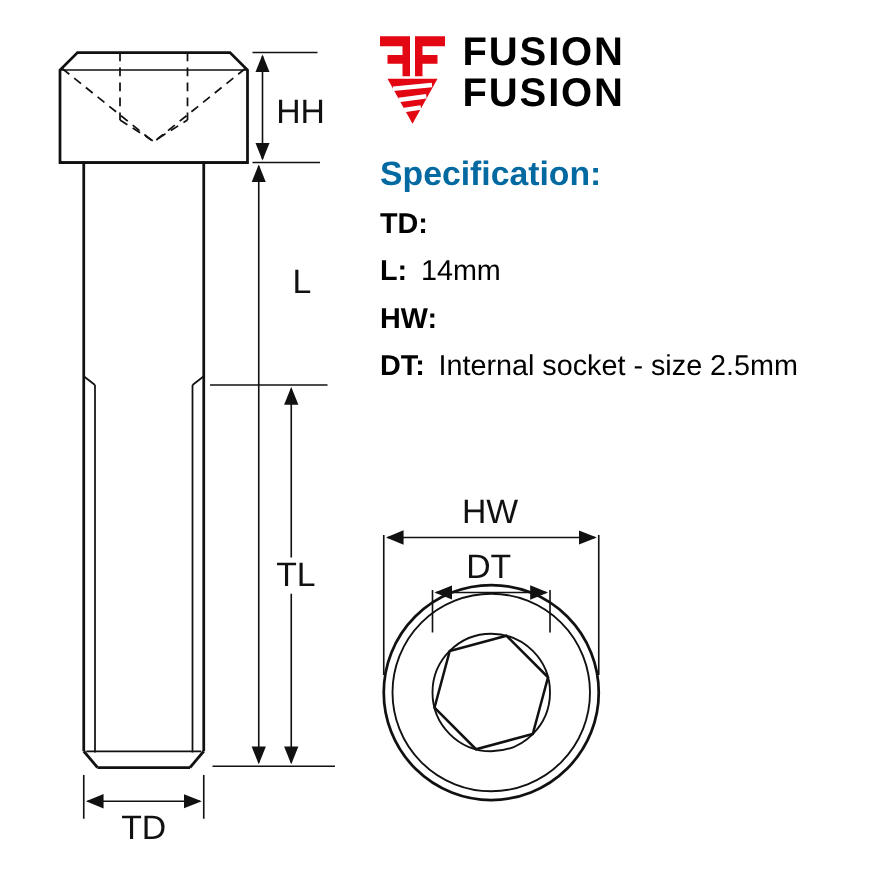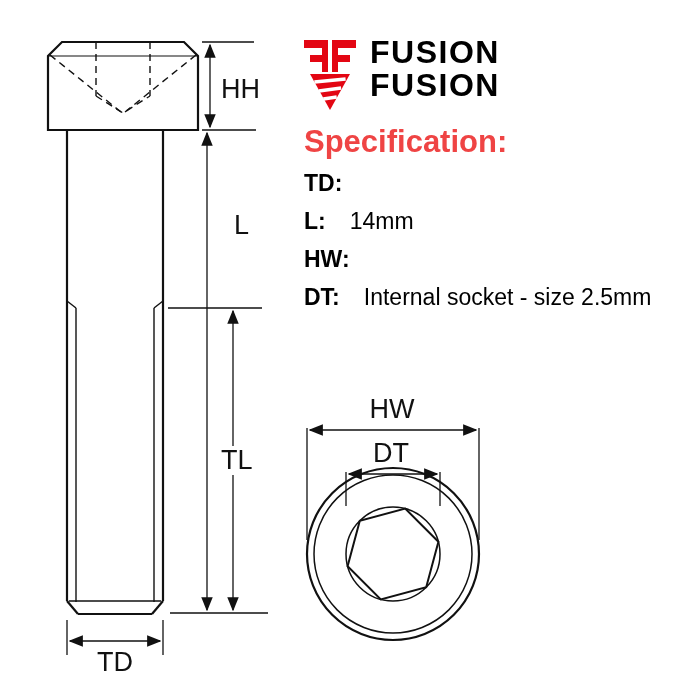--- a/index.html
+++ b/index.html
@@ -1,27 +1,27 @@
 <!DOCTYPE html>
 <html><head>
 <meta charset="utf-8">
 <style>
   * { margin:0; padding:0; box-sizing:border-box; }
   html,body { width:700px; height:700px; background:#ffffff; font-family:"Liberation Sans", sans-serif; }
   .page { position:relative; width:700px; height:700px; background:#fff; overflow:hidden; }
   .art  { position:absolute; left:0; top:0; }
   svg text { font-family:"Liberation Sans", sans-serif; }
 
-  .logo { position:absolute; left:298px; top:34px; display:flex; align-items:flex-start; gap:8px; }
+  .logo { position:absolute; left:298px; top:23px; display:flex; align-items:flex-start; gap:8px; }
   .logo-text { display:flex; flex-direction:column; line-height:1.02; padding-top:2px; }
   .logo-text span { font-size:32px; font-weight:bold; letter-spacing:1.5px; color:#000; }
 
   .spec { position:absolute; left:304px; top:124px; width:392px; }
-  .spec-title { font-size:31px; font-weight:bold; color:#ef4444; margin-bottom:10px; }
-  .spec-row { font-size:23px; color:#000; margin-bottom:11px; display:flex; gap:24px; white-space:nowrap; }
+  .spec-title { font-size:27px; font-weight:bold; color:#0369a1; margin-bottom:10px; }
+  .spec-row { font-size:23px; color:#000; margin-bottom:11px; display:flex; gap:11px; white-space:nowrap; }
   .spec-row b { font-weight:bold; }
 </style>
 </head>
 <body>
 
 <div class="page">
 
   <svg class="art" width="700" height="700" viewBox="0 0 700 700">
     <defs>
       <marker id="arr" viewBox="0 0 10 8" refX="9" refY="4" markerWidth="11" markerHeight="9" orient="auto-start-reverse">

